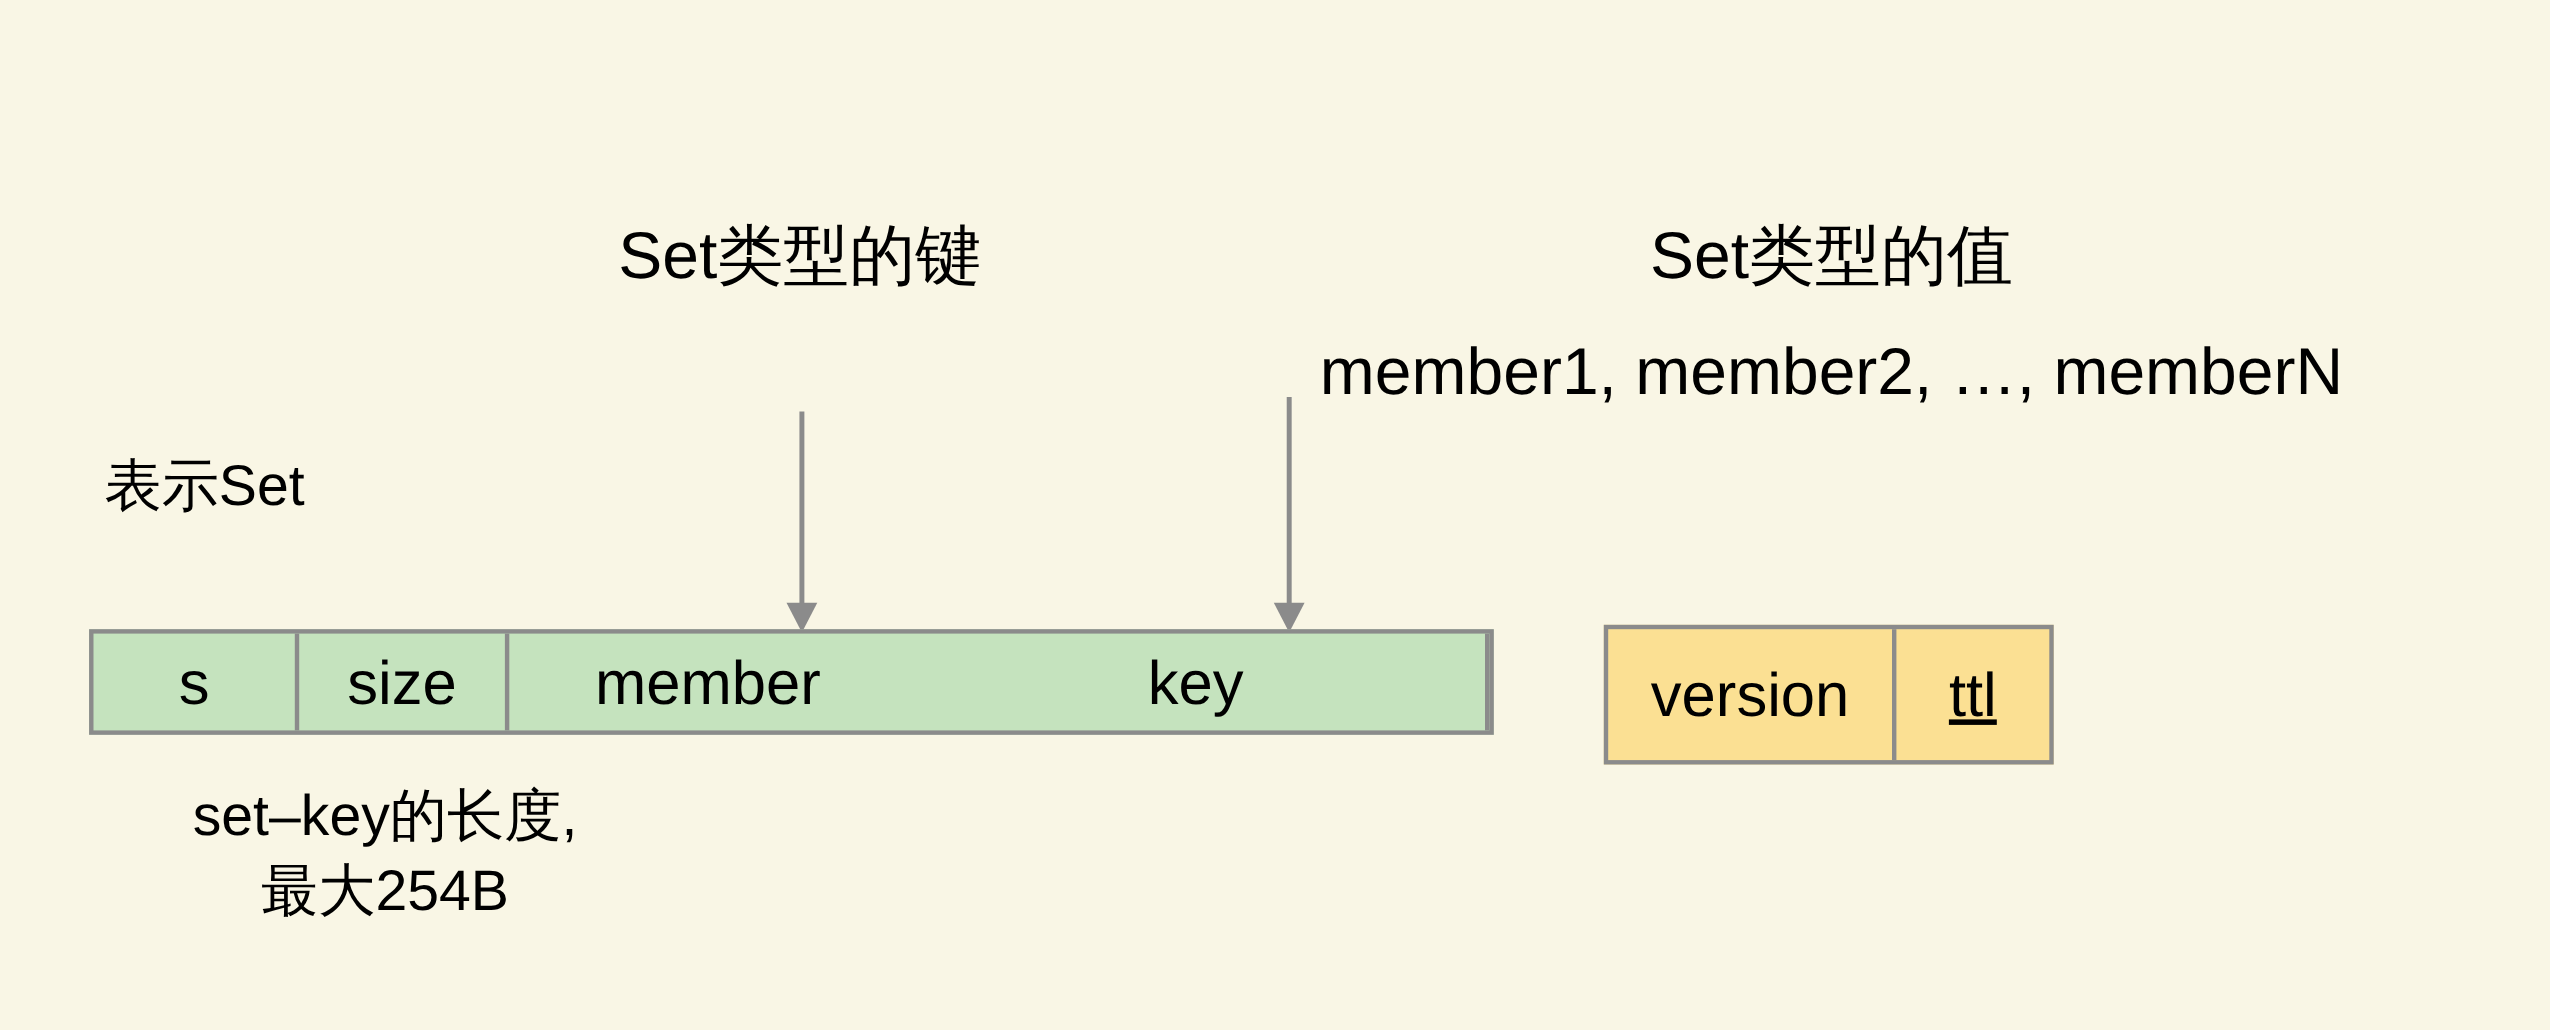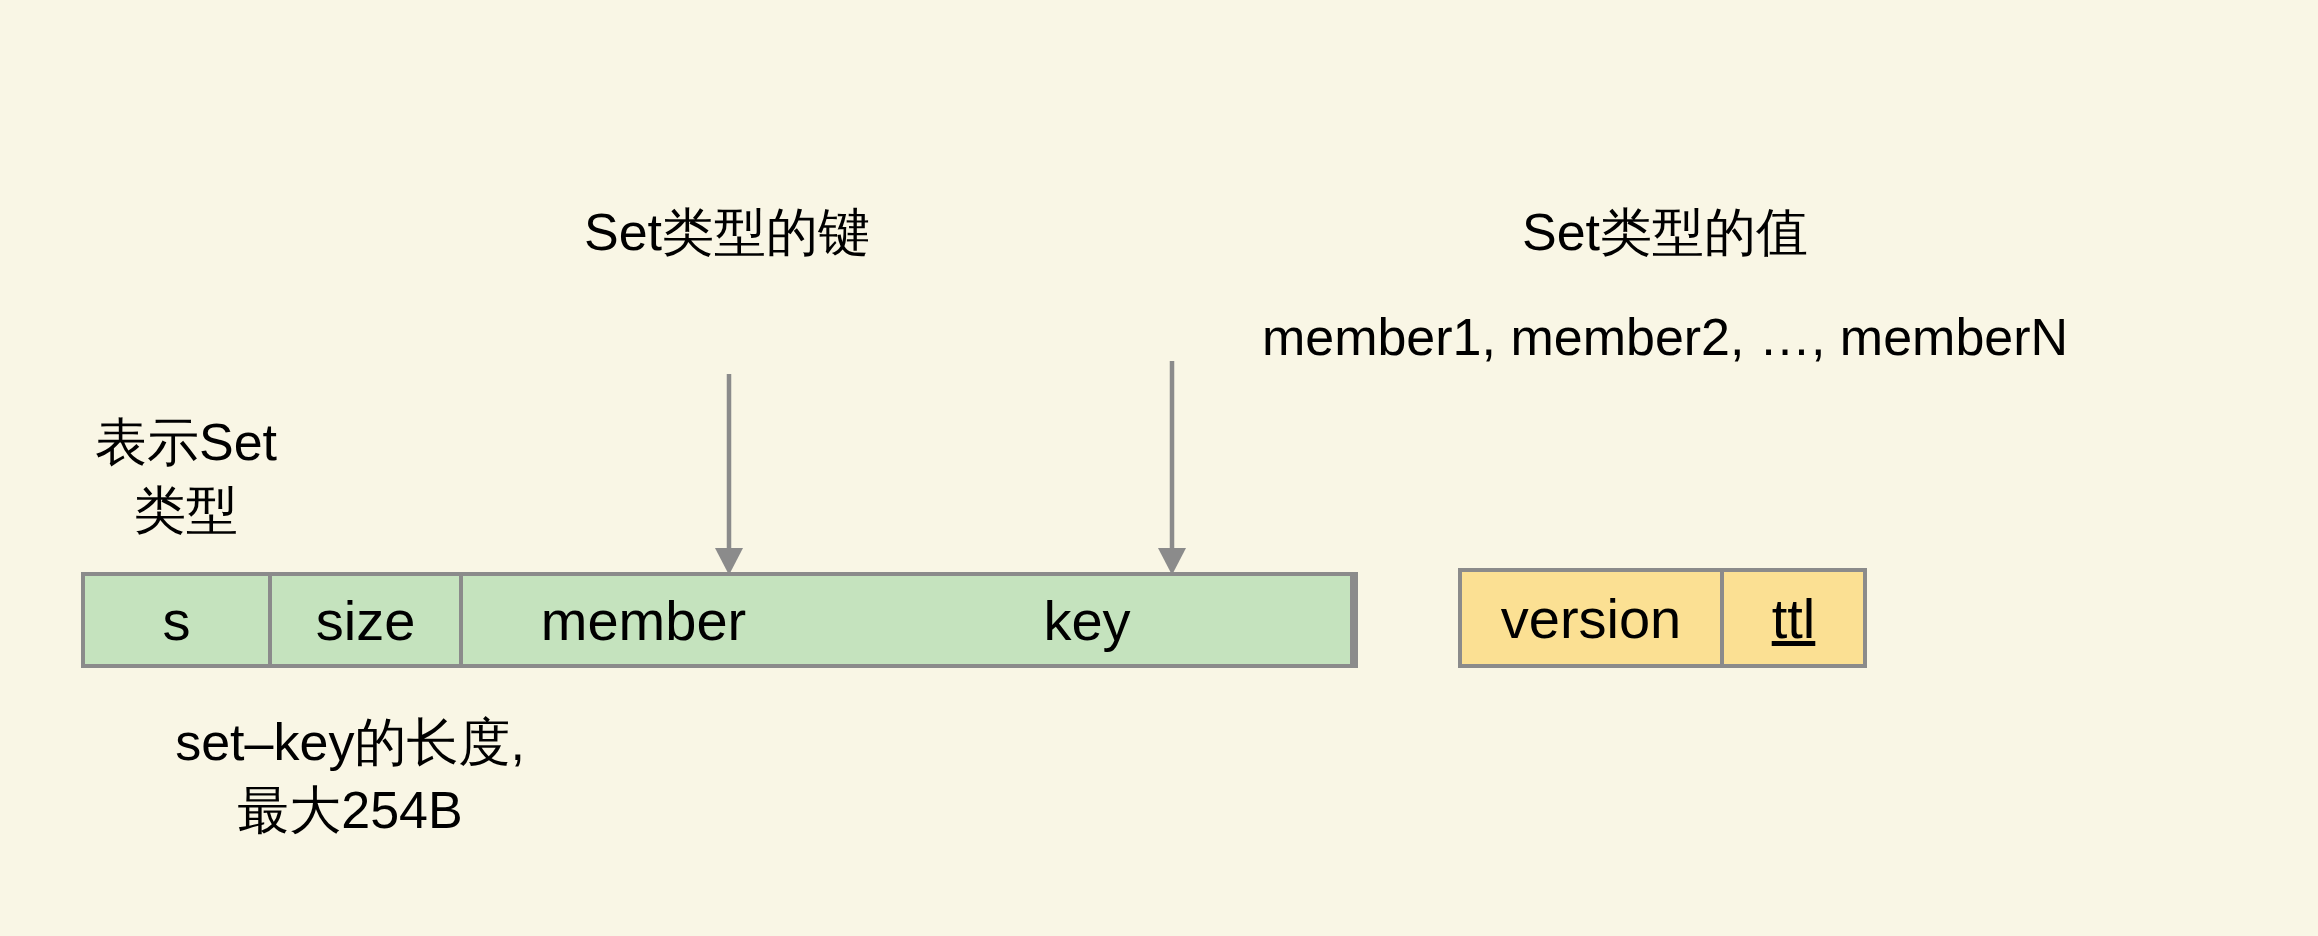--- a/index.html
+++ b/index.html
@@ -21,21 +21,21 @@
     left: 0;
     top: 0;
     width: 2318px;
     height: 936px;
     pointer-events: none;
   }
   .title {
     position: absolute;
     top: 180px;
     text-align: center;
-    font-size: 52px;
+    font-size: 60px;
     line-height: 105px;
     white-space: nowrap;
   }
   .key-title {
     left: 427px;
     width: 600px;
   }
   .value-title {
     left: 1005px;
     width: 1320px;
@@ -68,21 +68,21 @@
     left: 81px;
     top: 572px;
     width: 1277px;
     height: 96px;
     background: #C5E3BE;
   }
   .meta-box {
     left: 1458px;
     top: 568px;
     width: 409px;
-    height: 100px;
+    height: 127px;
     background: #FBE093;
   }
   .cell {
     display: flex;
     align-items: center;
     justify-content: center;
     box-sizing: border-box;
     font-size: 56px;
     overflow: hidden;
   }
@@ -116,21 +116,20 @@
     <div>Set类型的键</div>
   </div>
 
   <div class="title value-title">
     <div>Set类型的值</div>
     <div>member1, member2, …, memberN</div>
   </div>
 
   <div class="note type-note">
     <div>表示Set</div>
-    <div>类型</div>
   </div>
 
   <div class="note length-note">
     <div>set–key的长度,</div>
     <div>最大254B</div>
   </div>
 
   <div class="struct-box key-box" style="background: rgb(197, 227, 190);">
     <div class="cell divided cell-flag">s</div>
     <div class="cell divided cell-size">size</div>

